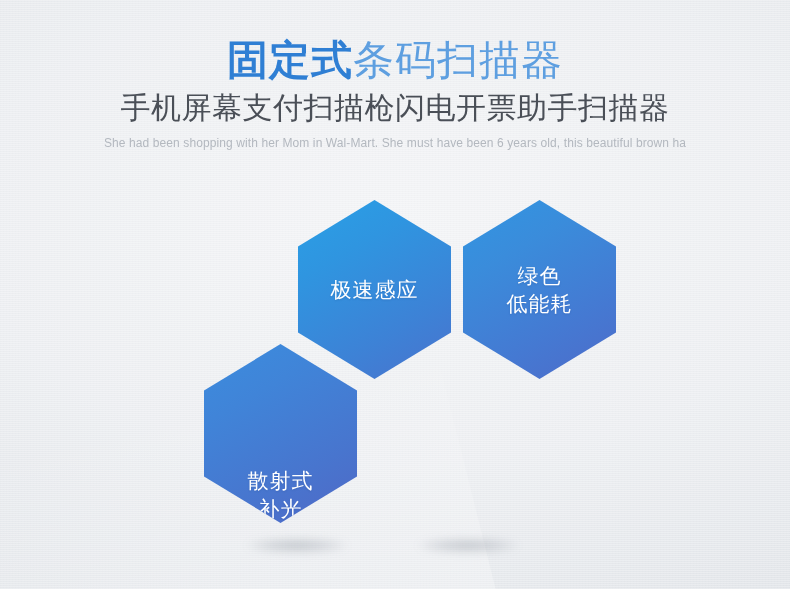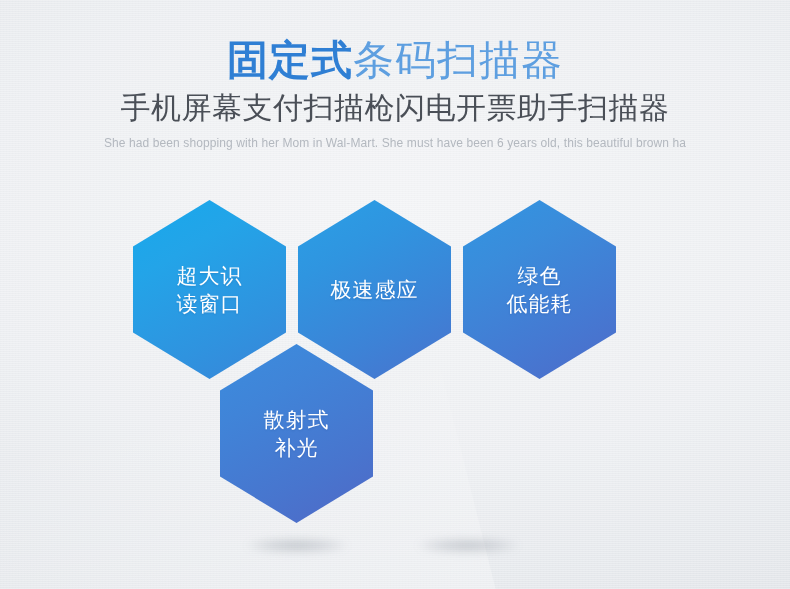--- a/index.html
+++ b/index.html
@@ -116,21 +116,21 @@
     letter-spacing: 1px;
     text-shadow: 0 1px 2px rgba(20,60,120,.18);
     padding: 0 6px;
   }
   .hex-label .hl-line { display: block; }
 
   
   .hex-1 { left: 133px; top: 200px; }
   .hex-2 { left: 298px; top: 200px; }
   .hex-3 { left: 463px; top: 200px; }
-  .hex-4 { left: 220px; top: 344px; }
+  .hex-4 { left: 204px; top: 344px; align-items: flex-end; }
   .hex-5 { left: 385px; top: 344px; }
 
   
   .hex-1 { background: linear-gradient(150deg, #17a9ec 0%, #23a4e8 30%, #2f93df 70%, #3a84d8 100%); }
   .hex-2 { background: linear-gradient(150deg, #2aa0e6 0%, #2f95e0 30%, #3d82d6 70%, #4a72cd 100%); }
   .hex-3 { background: linear-gradient(150deg, #3196e2 0%, #3a8cdb 30%, #4579d2 70%, #4e6bc9 100%); }
   .hex-4 { background: linear-gradient(150deg, #3b8dde 0%, #4084d8 30%, #4875ce 70%, #5068c6 100%); }
   .hex-5 { background: linear-gradient(150deg, #3f88dc 0%, #447fd6 30%, #4b71cc 100%); }
 
   
@@ -159,26 +159,20 @@
     <div class="blurb">
       <span class="blurb-line">She had been shopping with her Mom in Wal-Mart. She must have been 6 years old, this beautiful brown ha</span>
     </div>
   </div>
 
   <div class="ground-shadow shadow-a"></div>
   <div class="ground-shadow shadow-b"></div>
 
   <div class="hex-grid">
 
-    <div class="hex hex-1">
-      <div class="hex-label">
-        <span class="hl-line">超大识</span>
-        <span class="hl-line">读窗口</span>
-      </div>
-    </div>
 
     <div class="hex hex-2">
       <div class="hex-label">
         <span class="hl-line">极速感应</span>
       </div>
     </div>
 
     <div class="hex hex-3">
       <div class="hex-label">
         <span class="hl-line">绿色</span>

